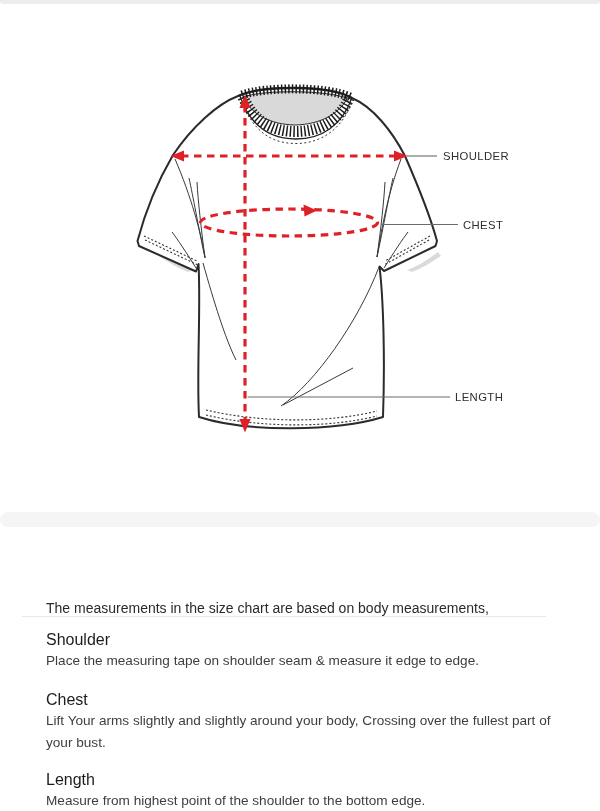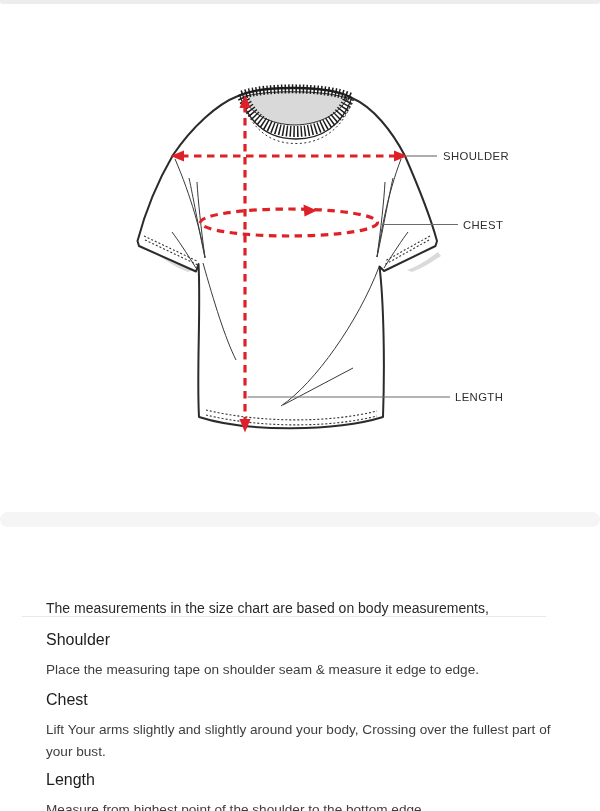--- a/index.html
+++ b/index.html
@@ -9,21 +9,21 @@
   .top-edge{position:absolute;top:0;left:0;width:600px;height:4px;
             background:#ededed;border-radius:0 0 3px 3px;}
   .diagram-wrap{position:absolute;top:0;left:0;width:600px;height:512px;}
   .sep-band{position:absolute;top:512px;left:0;width:600px;height:15px;
             background:#f5f5f5;border-radius:8px;}
   .intro{position:absolute;left:46px;top:553px;font-size:14px;line-height:22px;
          color:#2a2a2a;white-space:pre;text-align:center;}
   .divider{position:absolute;left:22px;top:616px;width:524px;height:1px;background:#e8e8e8;}
   .m-section{position:absolute;left:46px;width:505px;}
   .m-title{font-size:16px;color:#1c1c1c;line-height:19px;}
-  .m-desc{font-size:13.6px;color:#3e3e3e;line-height:22px;margin-top:10px;}
+  .m-desc{font-size:13.6px;color:#3e3e3e;line-height:22px;margin-top:1px;}
   #sec-shoulder{top:630px;}
   #sec-chest{top:690px;}
   #sec-length{top:770px;}
   svg text{font-family:"Liberation Sans", sans-serif;}
   .callout-label{font-size:11.3px;letter-spacing:.4px;fill:#2e2e2e;}
 </style>
 </head>
 <body>
 
 <div class="page">

